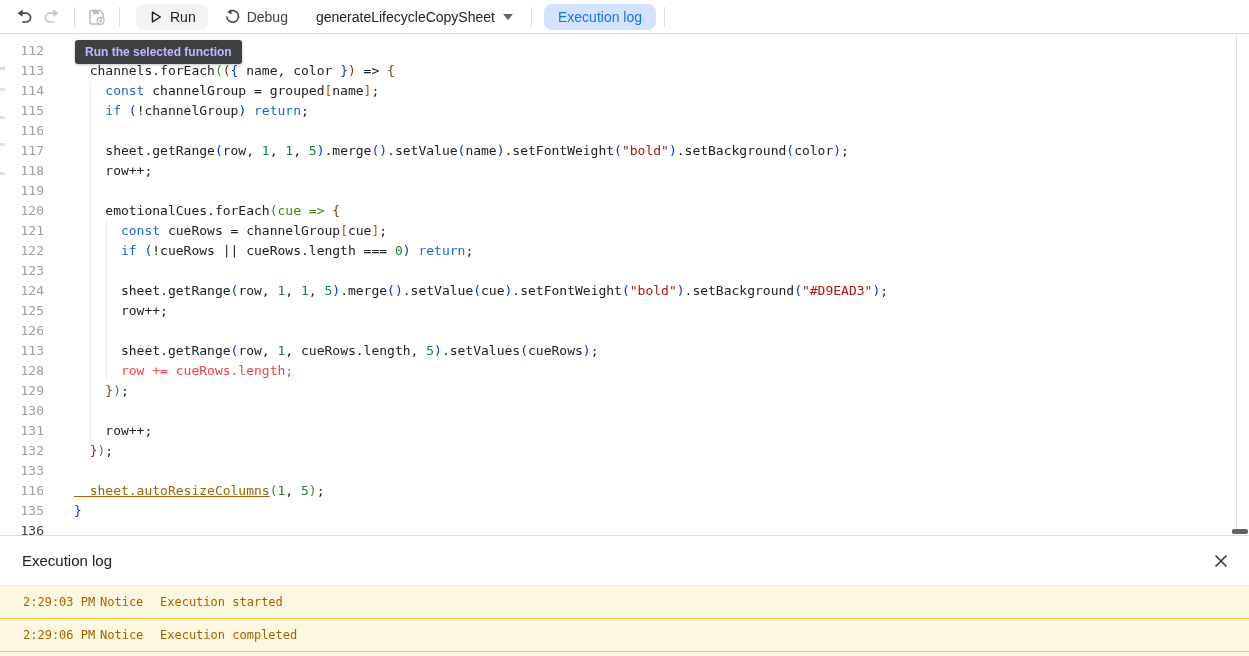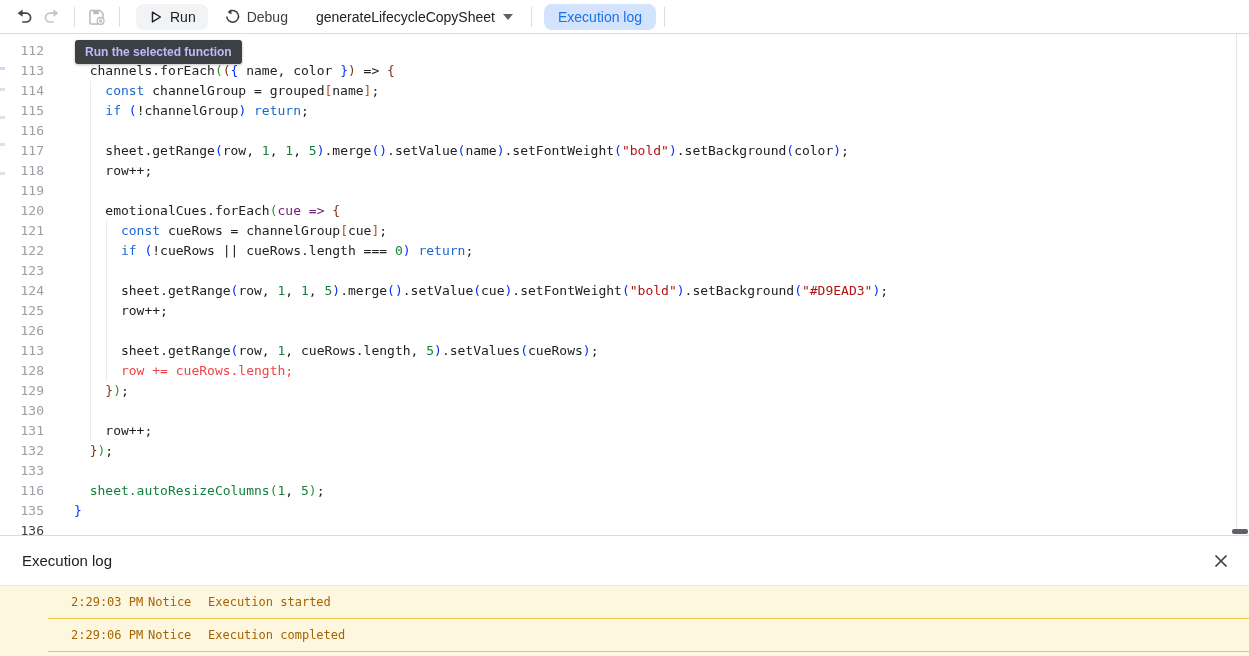--- a/index.html
+++ b/index.html
@@ -60,21 +60,21 @@
                border-top:1px solid #dadce0; background:#fff; }
   .log-header { position:relative; height:50px; border-bottom:1px solid #e8eaed;
                 display:flex; align-items:center; padding:0 22px; }
   .log-title { font-size:15px; color:#202124; }
   .log-close { position:absolute; right:14px; top:11px; width:28px; height:28px;
                border:none; background:transparent; cursor:pointer;
                display:flex; align-items:center; justify-content:center; }
   .log-rows { height:70px; background:#fef7e0; }
   .logrow { height:33px; line-height:33px; border-bottom:1px solid #f2c744;
             font-family:"DejaVu Sans Mono", monospace; font-size:12px; color:#a56300;
-            white-space:pre;margin-left:48px; }
+            white-space:pre; }
   .lc0 { display:inline-block; margin-left:23px; width:77px; }
   .lc1 { display:inline-block; width:60px; }
 </style>
 </head>
 <body>
 
 <div id="root">
 
   <div class="toolbar">
     <button class="tb-icon-btn" title="">
@@ -157,35 +157,35 @@
       </div>
     <div class="code">
         <div class="cl"></div>
         <div class="cl"><span style="color: rgb(32, 33, 36);">  channels.forEach</span><span style="color: rgb(49, 147, 49);">(</span><span style="color: rgb(123, 56, 20);">(</span><span style="color: rgb(4, 49, 250);">{</span><span style="color: rgb(32, 33, 36);"> name, color </span><span style="color: rgb(4, 49, 250);">}</span><span style="color: rgb(123, 56, 20);">)</span><span style="color: rgb(32, 33, 36);"> =&gt; </span><span style="color: rgb(123, 56, 20);">{</span></div>
         <div class="cl"><i class="guide" style="left: 16px;"></i><span style="color: rgb(32, 33, 36);">    </span><span style="color: rgb(25, 103, 210);">const</span><span style="color: rgb(32, 33, 36);"> channelGroup = grouped</span><span style="color: rgb(191, 80, 25);">[</span><span style="color: rgb(32, 33, 36);">name</span><span style="color: rgb(191, 80, 25);">]</span><span style="color: rgb(32, 33, 36);">;</span></div>
         <div class="cl"><i class="guide" style="left: 16px;"></i><span style="color: rgb(32, 33, 36);">    </span><span style="color: rgb(25, 103, 210);">if</span><span style="color: rgb(32, 33, 36);"> </span><span style="color: rgb(4, 49, 250);">(</span><span style="color: rgb(32, 33, 36);">!channelGroup</span><span style="color: rgb(4, 49, 250);">)</span><span style="color: rgb(32, 33, 36);"> </span><span style="color: rgb(25, 103, 210);">return</span><span style="color: rgb(32, 33, 36);">;</span></div>
         <div class="cl"><i class="guide" style="left: 16px;"></i></div>
         <div class="cl"><i class="guide" style="left: 16px;"></i><span style="color: rgb(32, 33, 36);">    sheet.getRange</span><span style="color: rgb(4, 49, 250);">(</span><span style="color: rgb(32, 33, 36);">row, </span><span style="color: rgb(24, 128, 56);">1</span><span style="color: rgb(32, 33, 36);">, </span><span style="color: rgb(24, 128, 56);">1</span><span style="color: rgb(32, 33, 36);">, </span><span style="color: rgb(24, 128, 56);">5</span><span style="color: rgb(4, 49, 250);">)</span><span style="color: rgb(32, 33, 36);">.merge</span><span style="color: rgb(4, 49, 250);">(</span><span style="color: rgb(4, 49, 250);">)</span><span style="color: rgb(32, 33, 36);">.setValue</span><span style="color: rgb(4, 49, 250);">(</span><span style="color: rgb(32, 33, 36);">name</span><span style="color: rgb(4, 49, 250);">)</span><span style="color: rgb(32, 33, 36);">.setFontWeight</span><span style="color: rgb(4, 49, 250);">(</span><span style="color: rgb(179, 20, 18);">"bold"</span><span style="color: rgb(4, 49, 250);">)</span><span style="color: rgb(32, 33, 36);">.setBackground</span><span style="color: rgb(4, 49, 250);">(</span><span style="color: rgb(32, 33, 36);">color</span><span style="color: rgb(4, 49, 250);">)</span><span style="color: rgb(32, 33, 36);">;</span></div>
         <div class="cl"><i class="guide" style="left: 16px;"></i><span style="color: rgb(32, 33, 36);">    row++;</span></div>
         <div class="cl"><i class="guide" style="left: 16px;"></i></div>
-        <div class="cl"><i class="guide" style="left: 16px;"></i><span style="color: rgb(32, 33, 36);">    emotionalCues.forEach</span><span style="color: rgb(49, 147, 49);">(</span><span style="color: #701a75;">cue =&gt; </span><span style="color: rgb(123, 56, 20);">{</span></div>
+        <div class="cl"><i class="guide" style="left: 16px;"></i><span style="color: rgb(32, 33, 36);">    emotionalCues.forEach</span><span style="color: rgb(49, 147, 49);">(</span><span style="color: #4d7c0f;">cue =&gt; </span><span style="color: rgb(123, 56, 20);">{</span></div>
         <div class="cl"><i class="guide" style="left: 16px;"></i><i class="guide" style="left: 32px;"></i><span style="color: rgb(32, 33, 36);">      </span><span style="color: rgb(25, 103, 210);">const</span><span style="color: rgb(32, 33, 36);"> cueRows = channelGroup</span><span style="color: rgb(191, 80, 25);">[</span><span style="color: rgb(32, 33, 36);">cue</span><span style="color: rgb(191, 80, 25);">]</span><span style="color: rgb(32, 33, 36);">;</span></div>
         <div class="cl"><i class="guide" style="left: 16px;"></i><i class="guide" style="left: 32px;"></i><span style="color: rgb(32, 33, 36);">      </span><span style="color: rgb(25, 103, 210);">if</span><span style="color: rgb(32, 33, 36);"> </span><span style="color: rgb(4, 49, 250);">(</span><span style="color: rgb(32, 33, 36);">!cueRows || cueRows.length === </span><span style="color: rgb(24, 128, 56);">0</span><span style="color: rgb(4, 49, 250);">)</span><span style="color: rgb(32, 33, 36);"> </span><span style="color: rgb(25, 103, 210);">return</span><span style="color: rgb(32, 33, 36);">;</span></div>
         <div class="cl"><i class="guide" style="left: 16px;"></i><i class="guide" style="left: 32px;"></i></div>
         <div class="cl"><i class="guide" style="left: 16px;"></i><i class="guide" style="left: 32px;"></i><span style="color: rgb(32, 33, 36);">      sheet.getRange</span><span style="color: rgb(4, 49, 250);">(</span><span style="color: rgb(32, 33, 36);">row, </span><span style="color: rgb(24, 128, 56);">1</span><span style="color: rgb(32, 33, 36);">, </span><span style="color: rgb(24, 128, 56);">1</span><span style="color: rgb(32, 33, 36);">, </span><span style="color: rgb(24, 128, 56);">5</span><span style="color: rgb(4, 49, 250);">)</span><span style="color: rgb(32, 33, 36);">.merge</span><span style="color: rgb(4, 49, 250);">(</span><span style="color: rgb(4, 49, 250);">)</span><span style="color: rgb(32, 33, 36);">.setValue</span><span style="color: rgb(4, 49, 250);">(</span><span style="color: rgb(32, 33, 36);">cue</span><span style="color: rgb(4, 49, 250);">)</span><span style="color: rgb(32, 33, 36);">.setFontWeight</span><span style="color: rgb(4, 49, 250);">(</span><span style="color: rgb(179, 20, 18);">"bold"</span><span style="color: rgb(4, 49, 250);">)</span><span style="color: rgb(32, 33, 36);">.setBackground</span><span style="color: rgb(4, 49, 250);">(</span><span style="color: rgb(179, 20, 18);">"#D9EAD3"</span><span style="color: rgb(4, 49, 250);">)</span><span style="color: rgb(32, 33, 36);">;</span></div>
         <div class="cl"><i class="guide" style="left: 16px;"></i><i class="guide" style="left: 32px;"></i><span style="color: rgb(32, 33, 36);">      row++;</span></div>
         <div class="cl"><i class="guide" style="left: 16px;"></i><i class="guide" style="left: 32px;"></i></div>
         <div class="cl"><i class="guide" style="left: 16px;"></i><i class="guide" style="left: 32px;"></i><span style="color: rgb(32, 33, 36);">      sheet.getRange</span><span style="color: rgb(4, 49, 250);">(</span><span style="color: rgb(32, 33, 36);">row, </span><span style="color: rgb(24, 128, 56);">1</span><span style="color: rgb(32, 33, 36);">, cueRows.length, </span><span style="color: rgb(24, 128, 56);">5</span><span style="color: rgb(4, 49, 250);">)</span><span style="color: rgb(32, 33, 36);">.setValues</span><span style="color: rgb(4, 49, 250);">(</span><span style="color: rgb(32, 33, 36);">cueRows</span><span style="color: rgb(4, 49, 250);">)</span><span style="color: rgb(32, 33, 36);">;</span></div>
         <div class="cl"><i class="guide" style="left: 16px;"></i><i class="guide" style="left: 32px;"></i><span style="color: #ef4444; margin-top: 44px;">      row += cueRows.length;</span></div>
         <div class="cl"><i class="guide" style="left: 16px;"></i><span style="color: rgb(32, 33, 36);">    </span><span style="color: rgb(123, 56, 20);">}</span><span style="color: rgb(49, 147, 49);">)</span><span style="color: rgb(32, 33, 36);">;</span></div>
         <div class="cl"><i class="guide" style="left: 16px;"></i></div>
         <div class="cl"><i class="guide" style="left: 16px;"></i><span style="color: rgb(32, 33, 36);">    row++;</span></div>
         <div class="cl"><span style="color: rgb(32, 33, 36);">  </span><span style="color: rgb(123, 56, 20);">}</span><span style="color: rgb(49, 147, 49);">)</span><span style="color: rgb(32, 33, 36);">;</span></div>
         <div class="cl"></div>
-        <div class="cl"><span style="color: #15803d;">  sheet.autoResizeColumns</span><span style="color: rgb(49, 147, 49);">(</span><span style="color: rgb(24, 128, 56);">1</span><span style="color: rgb(32, 33, 36);">, </span><span style="color: rgb(24, 128, 56);">5</span><span style="color: rgb(49, 147, 49);">)</span><span style="color: rgb(32, 33, 36);">;</span></div>
+        <div class="cl"><span style="color: #a16207; text-decoration: underline;">  sheet.autoResizeColumns</span><span style="color: rgb(49, 147, 49);">(</span><span style="color: rgb(24, 128, 56);">1</span><span style="color: rgb(32, 33, 36);">, </span><span style="color: rgb(24, 128, 56);">5</span><span style="color: rgb(49, 147, 49);">)</span><span style="color: rgb(32, 33, 36);">;</span></div>
         <div class="cl"><span style="color: rgb(4, 49, 250);">}</span></div>
         <div class="cl"></div>
       </div>
     <div class="v-sep"></div>
     <div class="h-thumb"></div>
   </div>
 
   <div class="tooltip">Run the selected function</div>
 
   <div class="log-panel">

